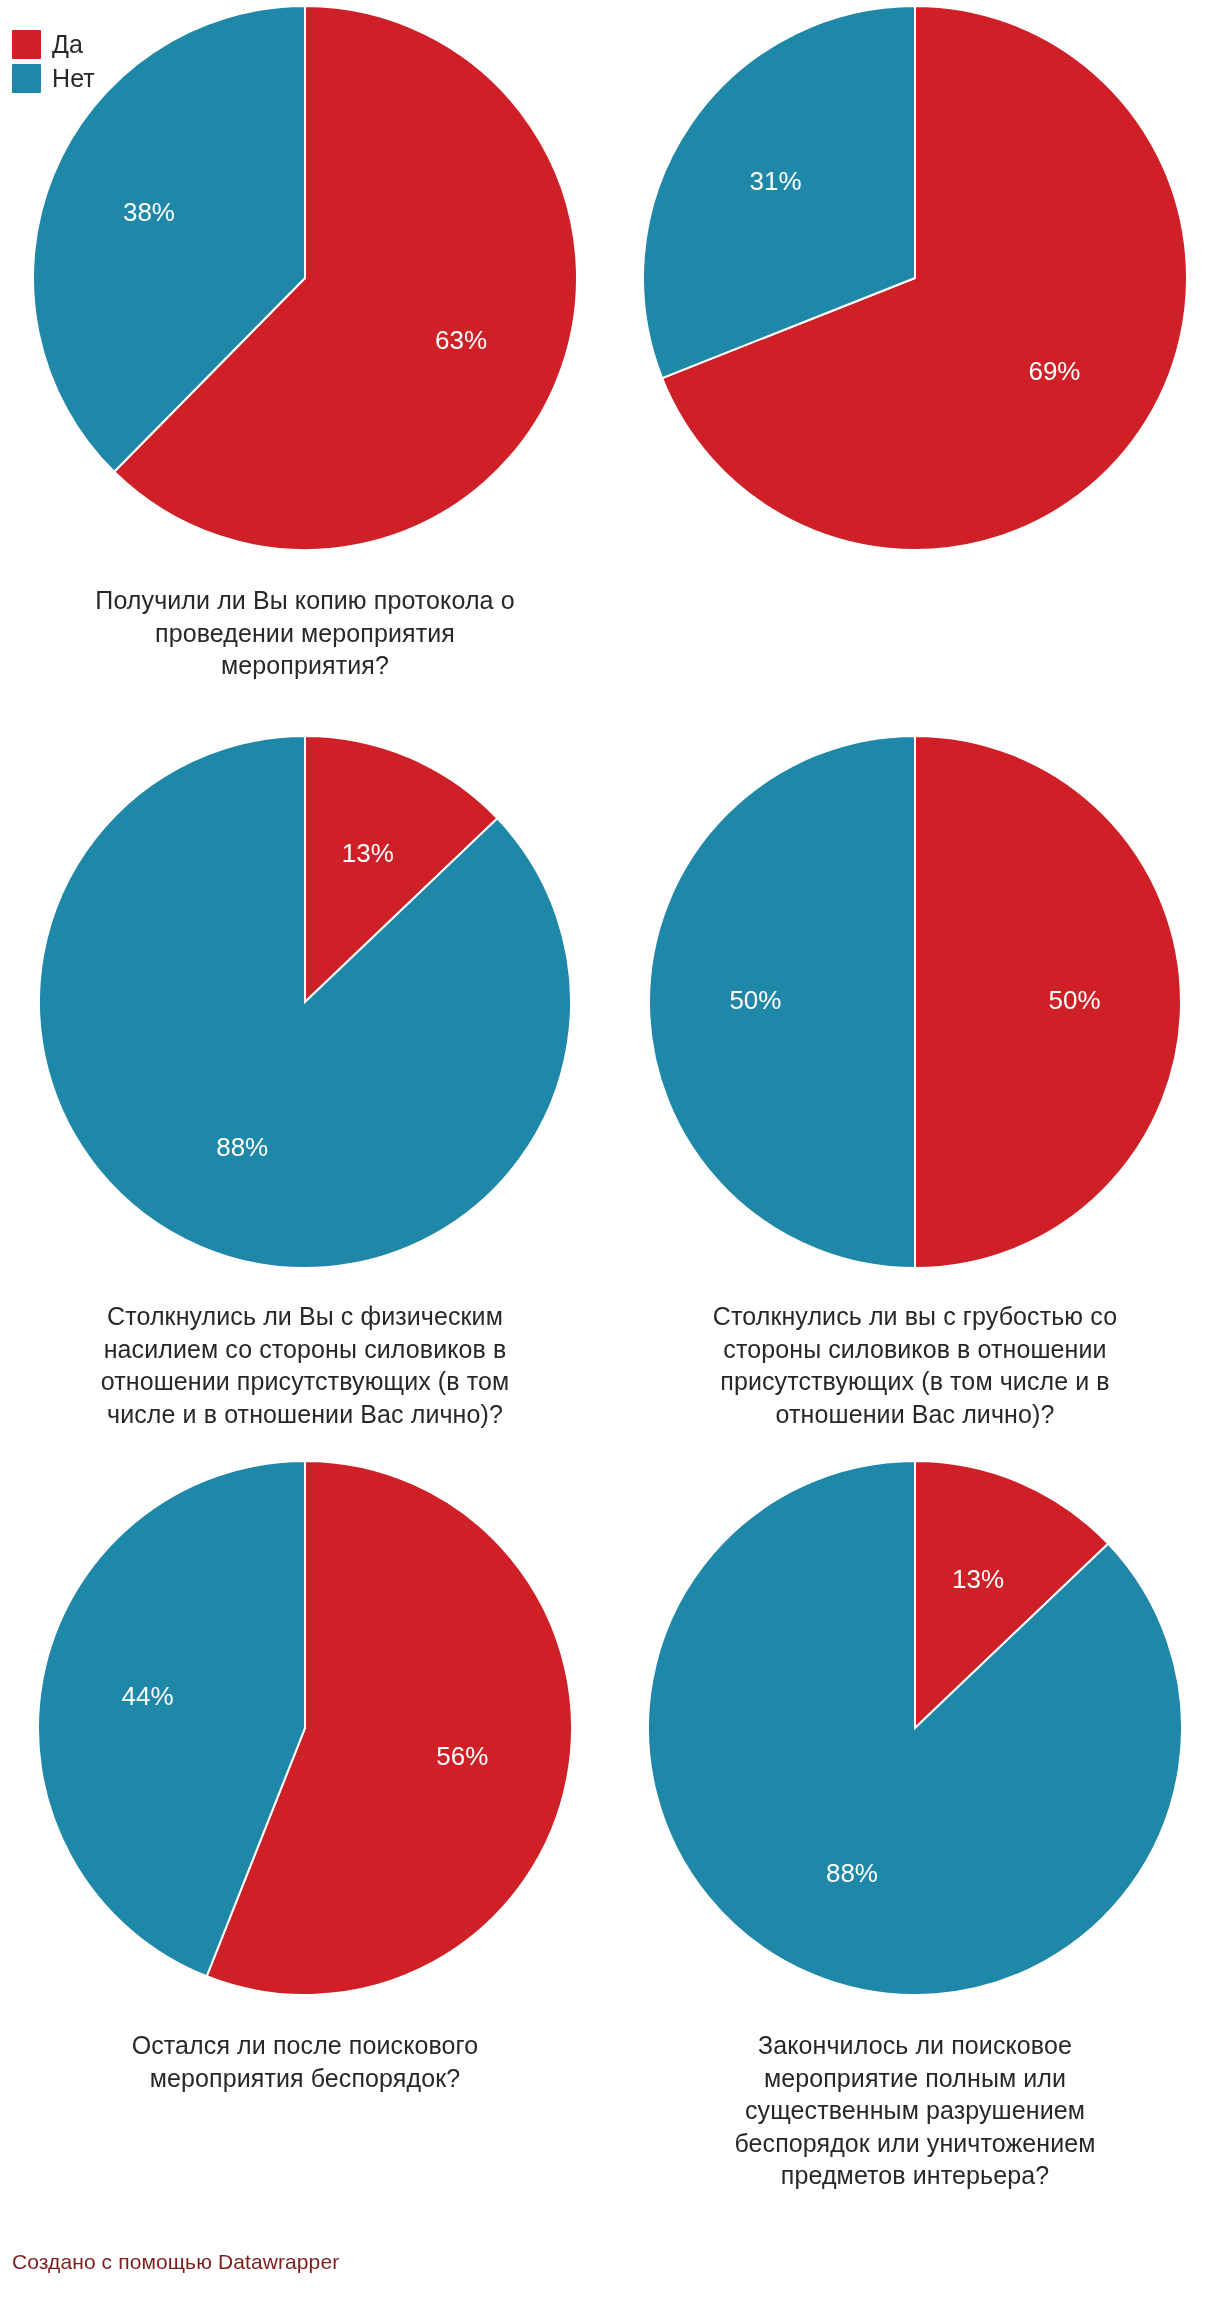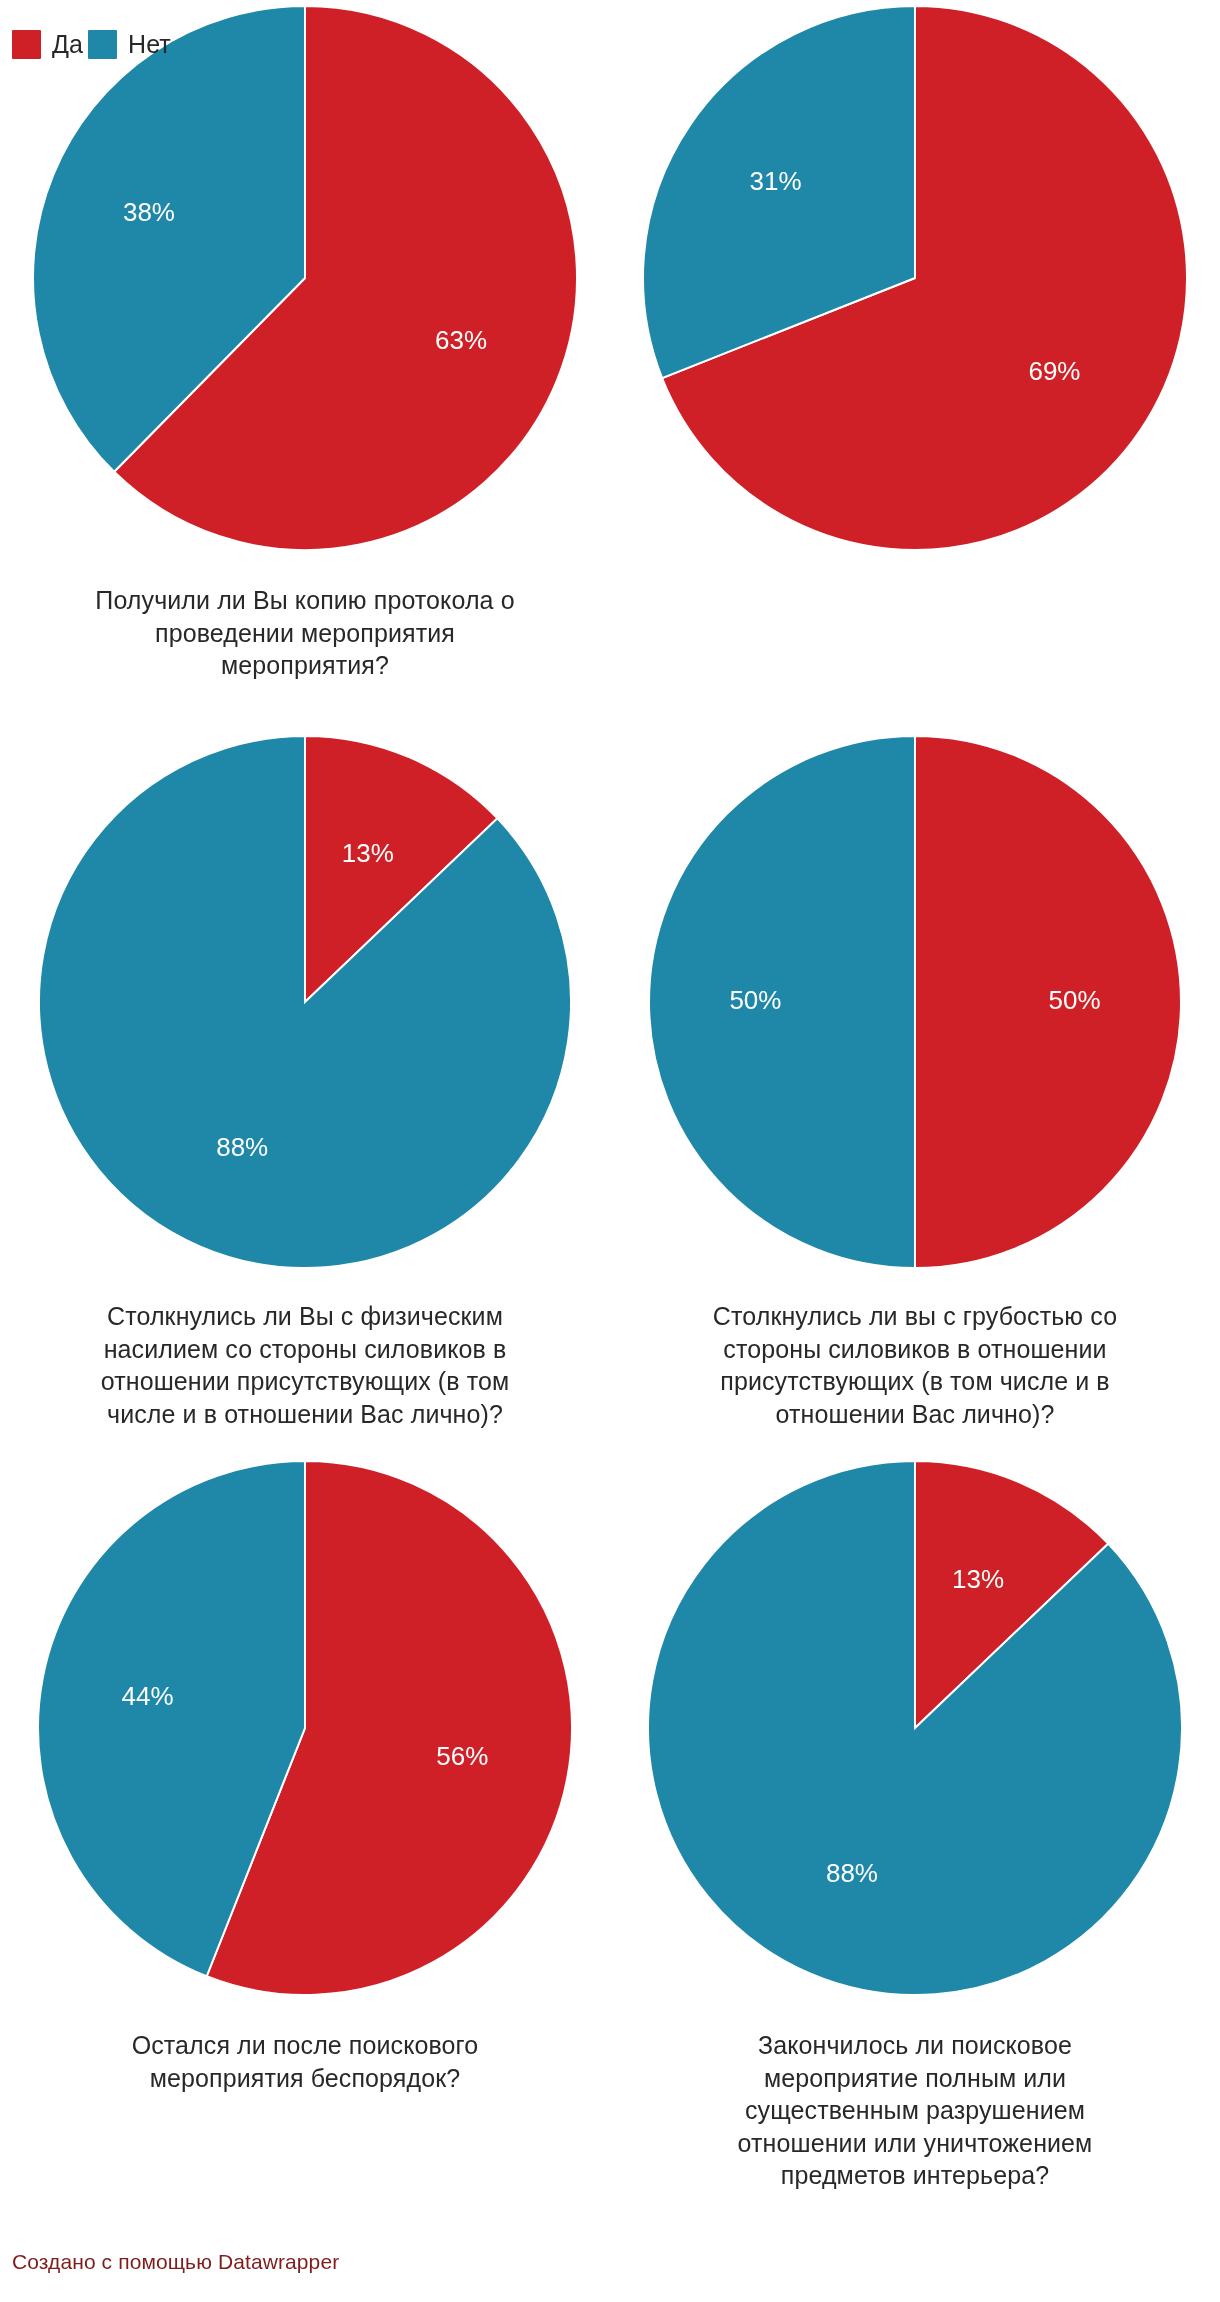--- a/index.html
+++ b/index.html
@@ -15,21 +15,21 @@
     position: relative;
     overflow: hidden;
   }
 
   
   .legend {
     position: absolute;
     left: 12px;
     top: 30px;
     display: flex;
-    flex-direction: row;
+    flex-direction: column;
     gap: 5px;
     z-index: 5;
   }
   .legend-item {
     display: flex;
     align-items: center;
     gap: 11px;
     line-height: 1;
   }
   .legend-swatch {
@@ -177,18 +177,18 @@
 
   <div class="cell r3">
     <div class="pie-wrap">
       <svg class="pie-svg" width="546" height="546" viewBox="0 0 546 546">
           <path d="M 273 273 L 273 6 A 267 267 0 0 1 466.1501317503157 88.65785450734361 Z" fill="#cf2027" stroke="#ffffff" stroke-width="2"></path>
           <text x="336.02806111267375" y="125.71964315504576" class="slice-label">13%</text>
           <path d="M 273 273 L 466.1501317503157 88.65785450734361 A 267 267 0 1 1 272.99999999999994 6 Z" fill="#1f87a8" stroke="#ffffff" stroke-width="2"></path>
           <text x="209.97193888732627" y="420.2803568449542" class="slice-label">88%</text>
         </svg>
     </div>
-    <div class="caption">Закончилось ли поисковое мероприятие полным или существенным разрушением отношении или уничтожением предметов интерьера?</div>
+    <div class="caption">Закончилось ли поисковое мероприятие полным или существенным разрушением беспорядок или уничтожением предметов интерьера?</div>
   </div>
 
 </div>
 
 <div class="footer">Создано с помощью Datawrapper</div>
 
 </body></html>

